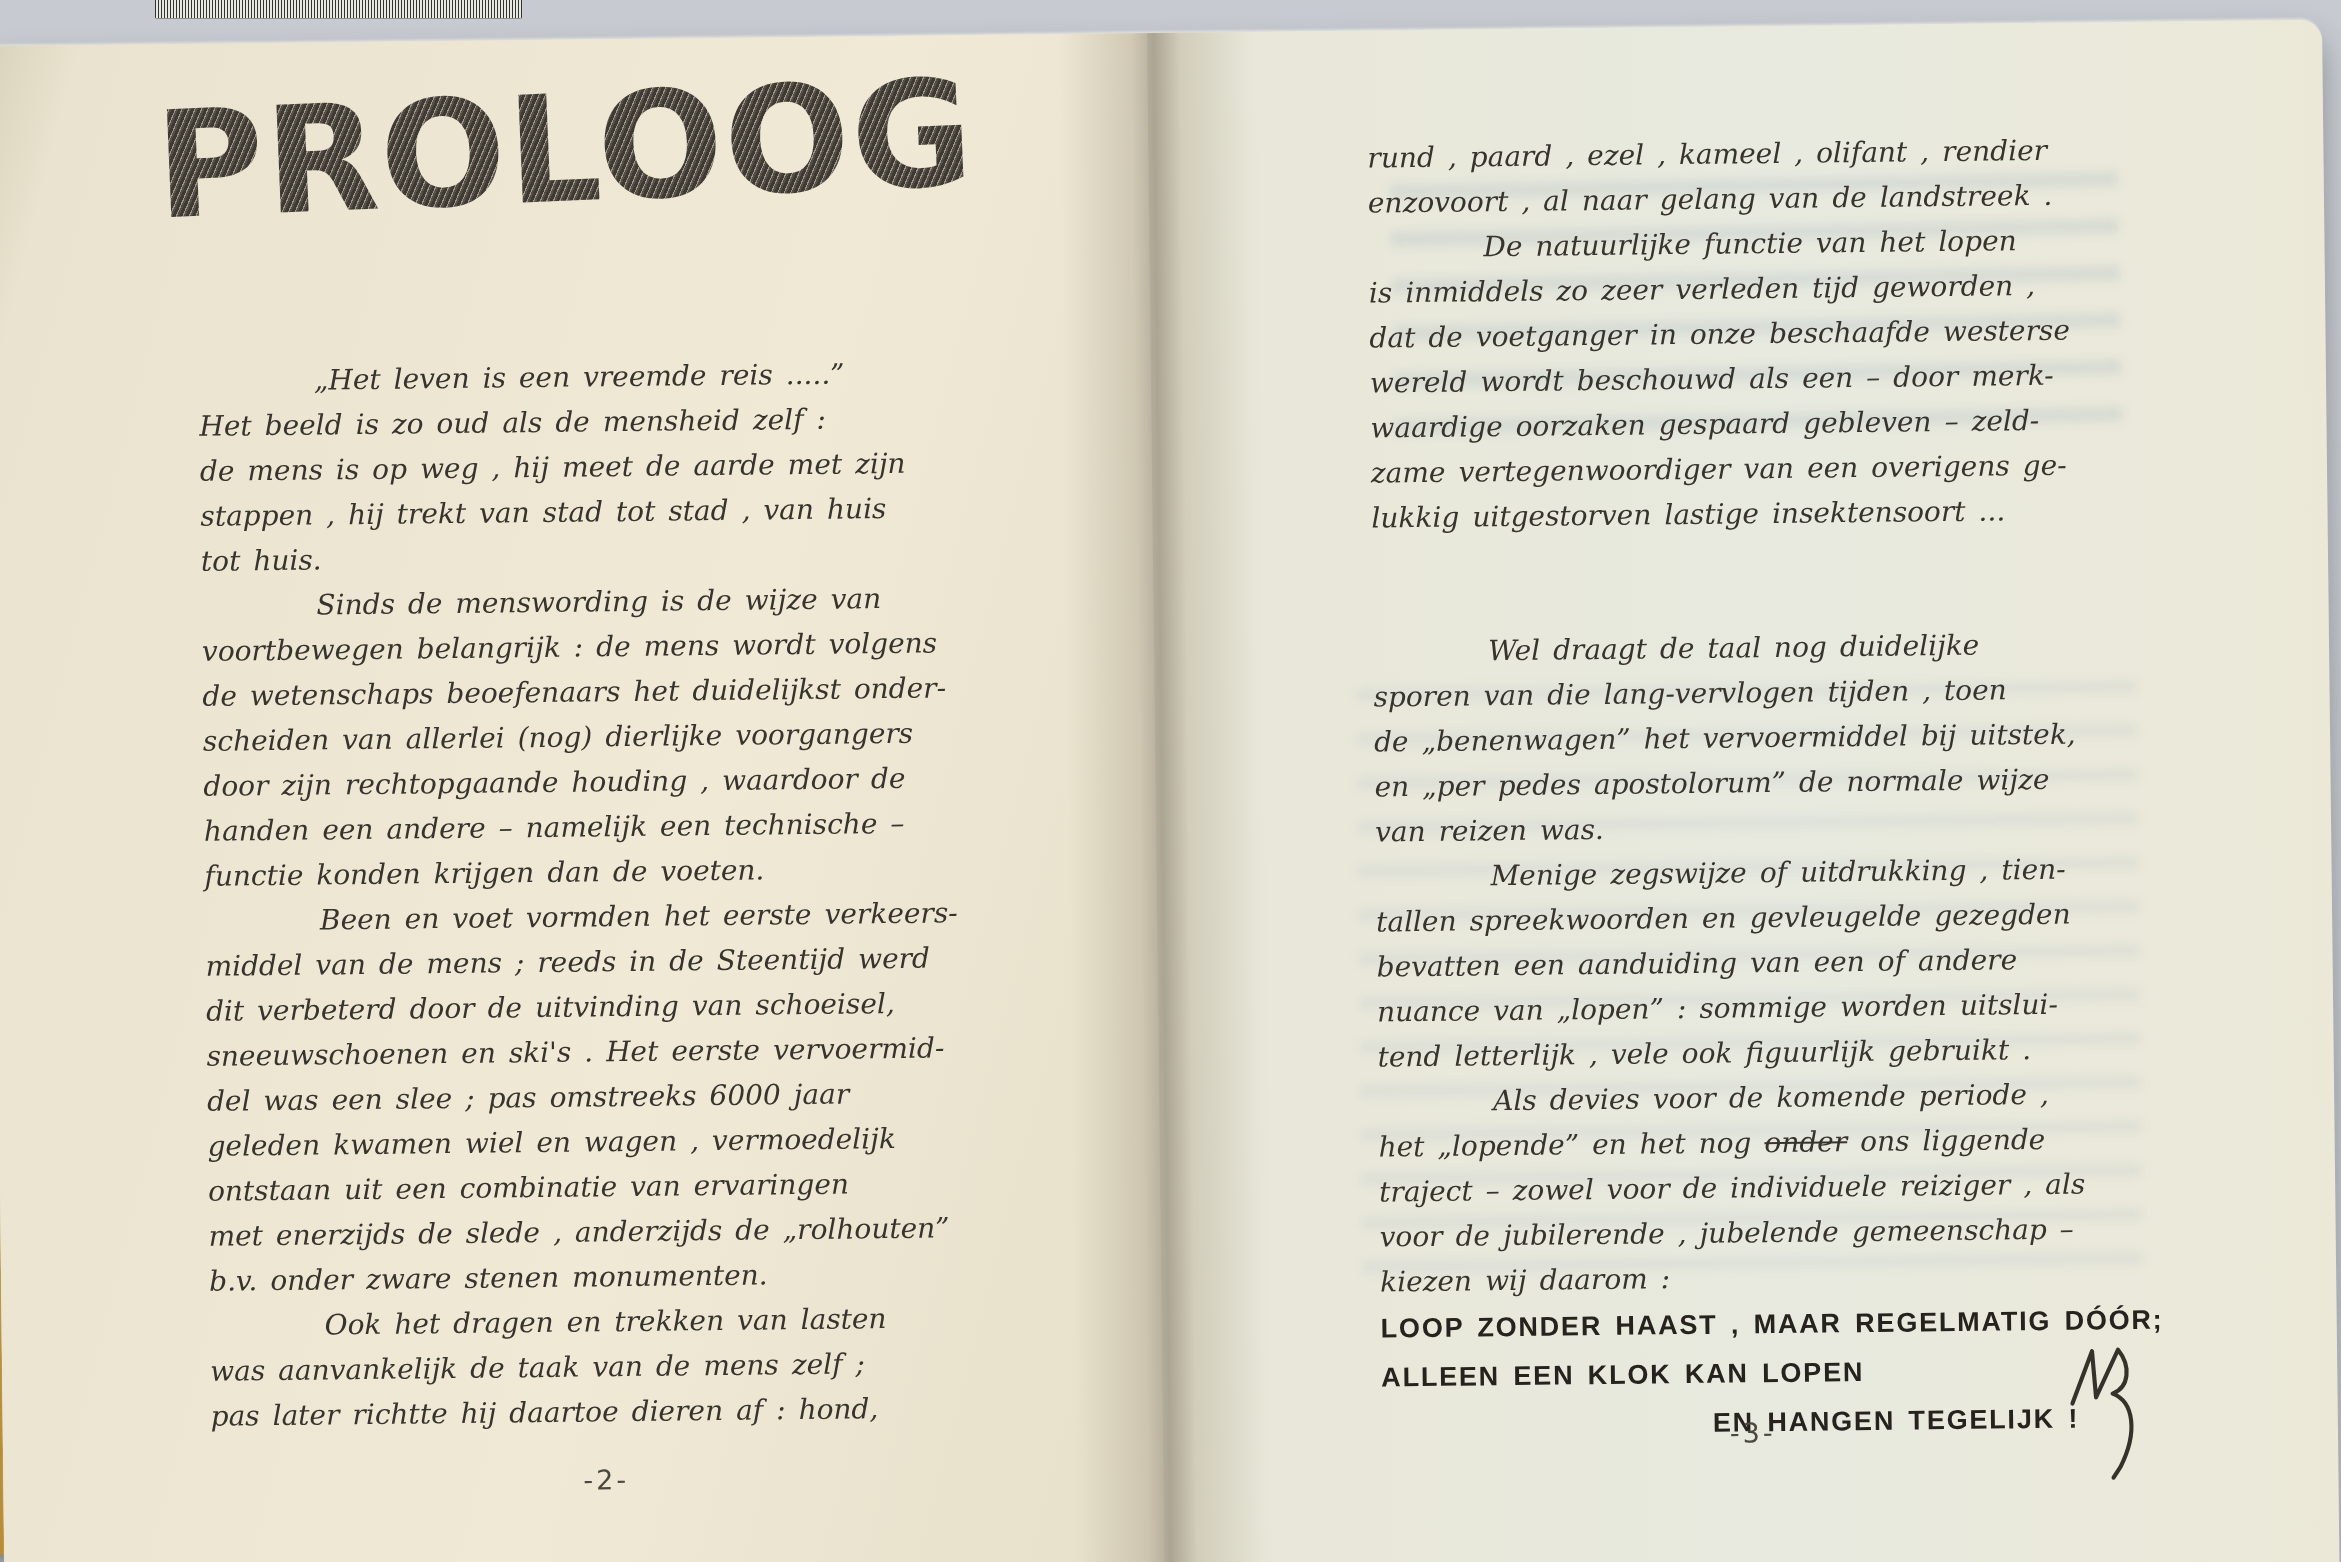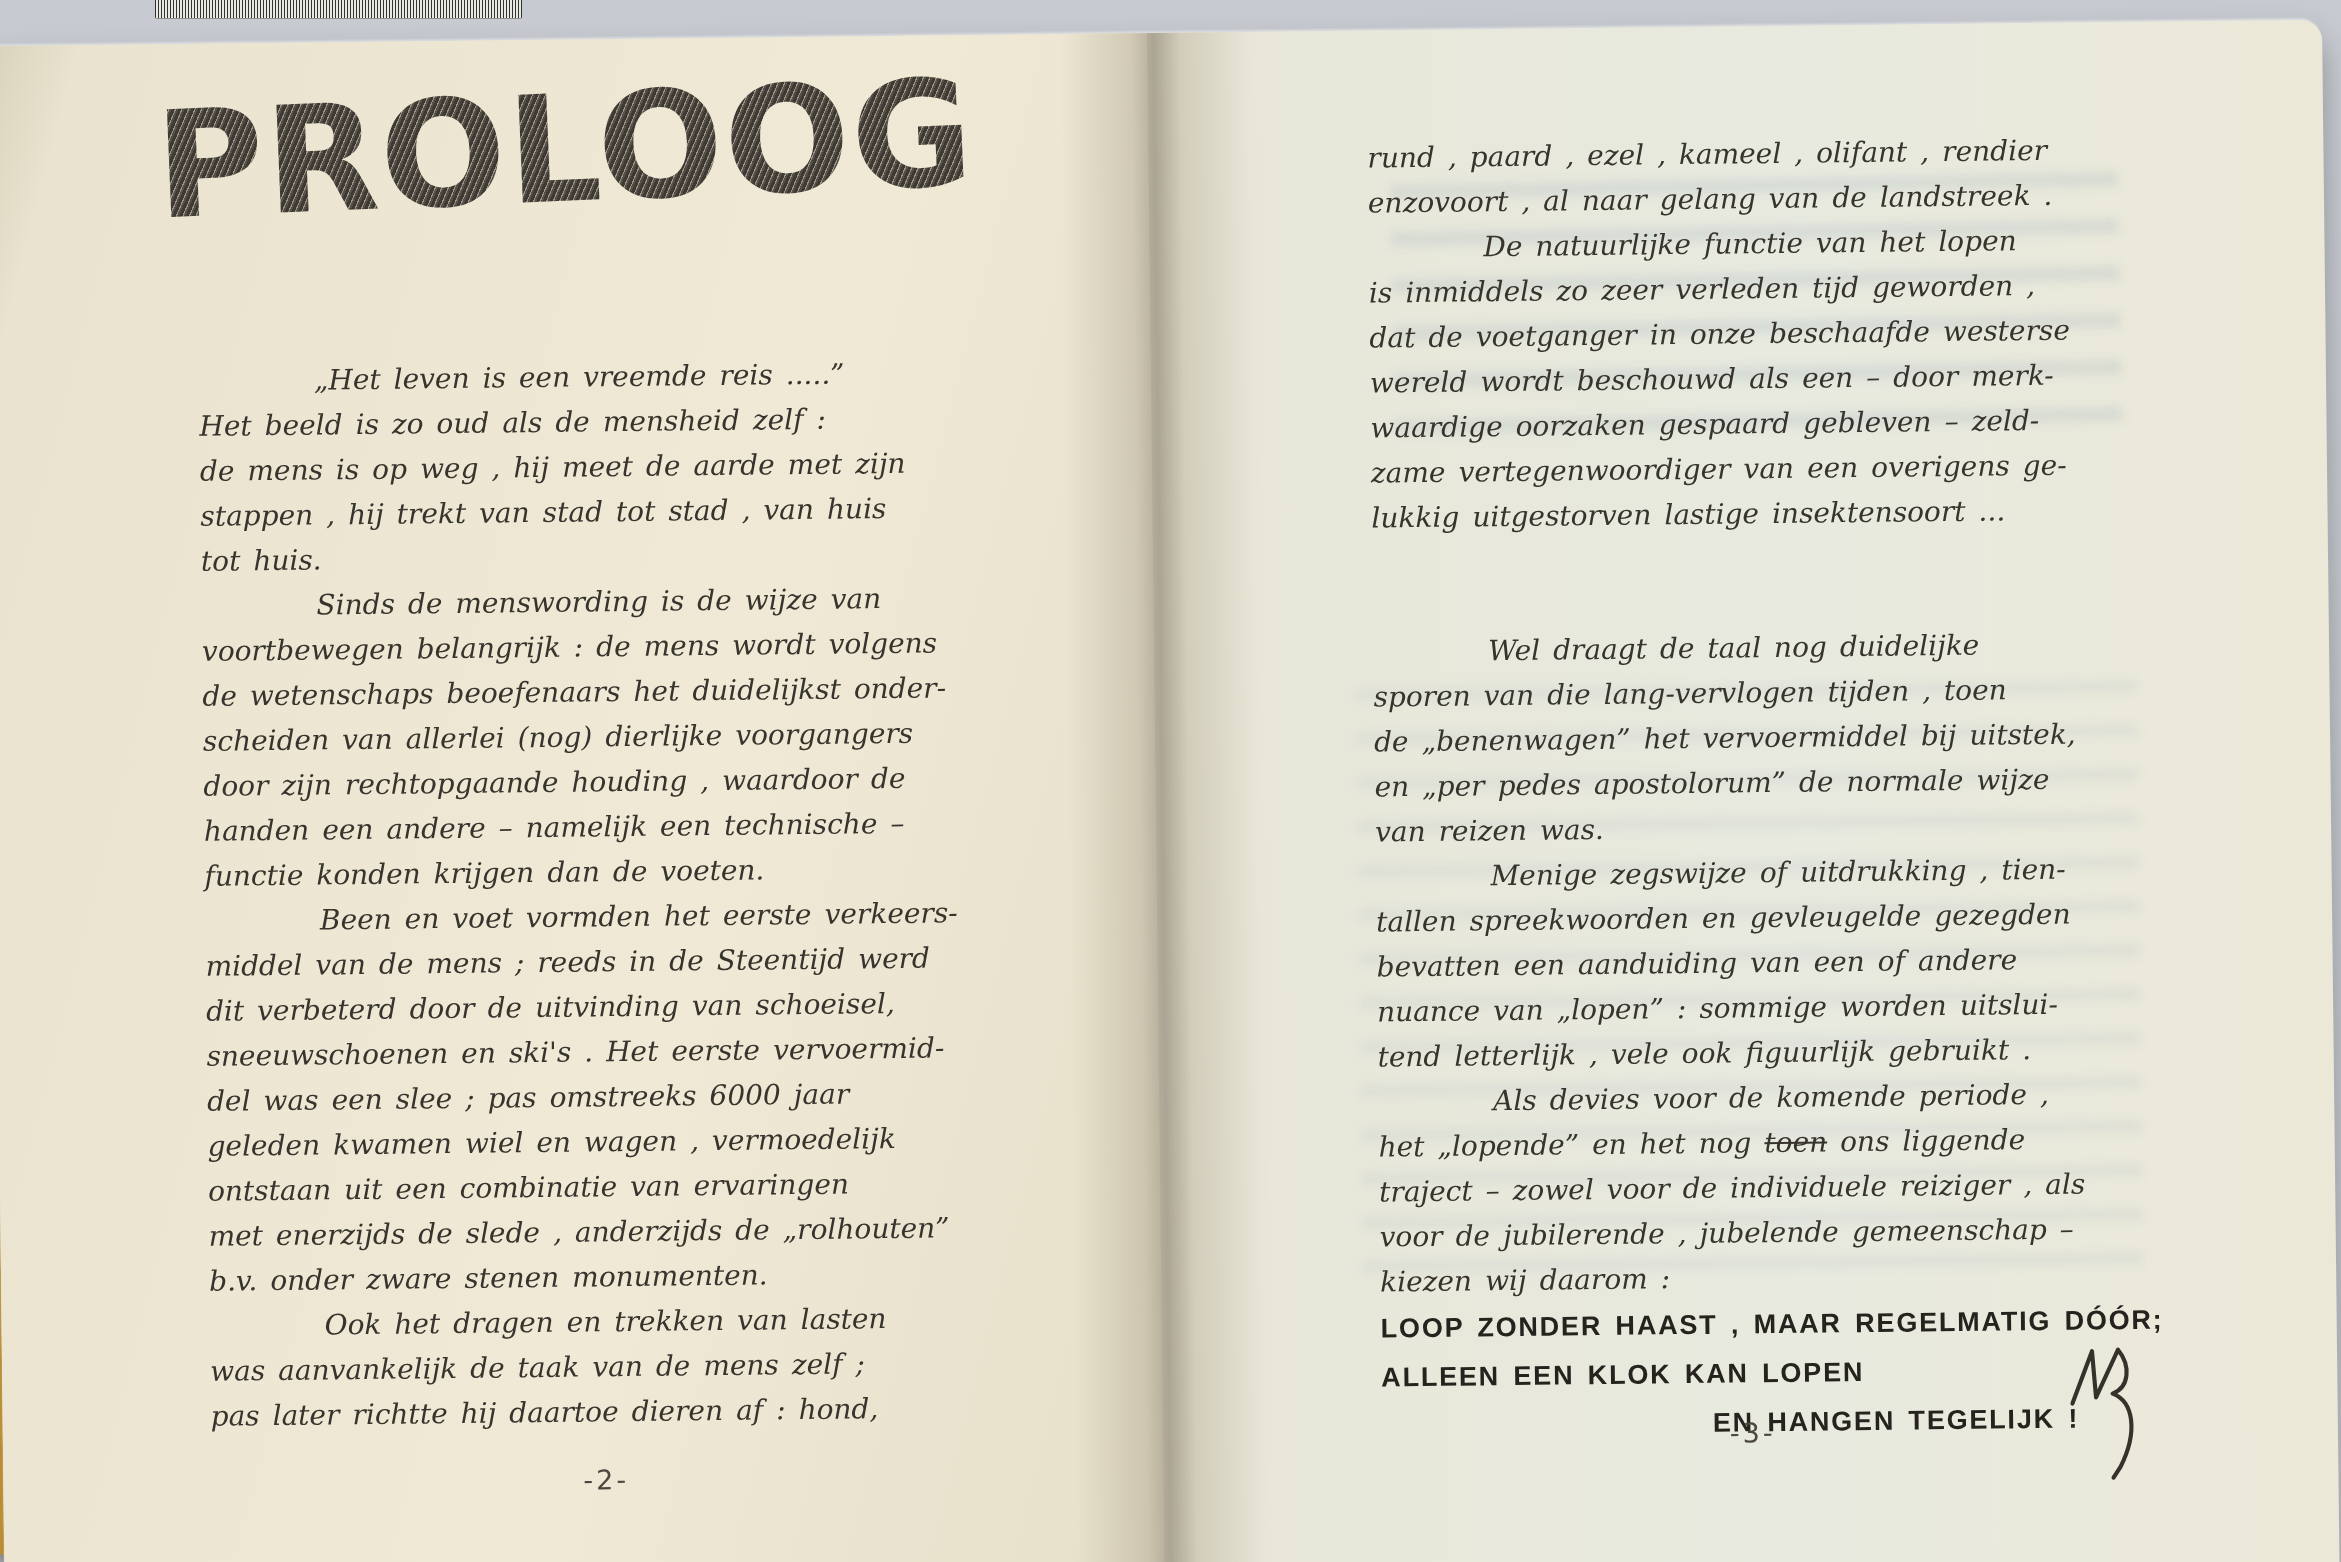--- a/index.html
+++ b/index.html
@@ -164,21 +164,21 @@
       </div>
       <div class="para">
         <div class="line ind1">Menige zegswijze of uitdrukking , tien-</div>
         <div class="line">tallen spreekwoorden en gevleugelde gezegden</div>
         <div class="line">bevatten een aanduiding van een of andere</div>
         <div class="line">nuance van „lopen” : sommige worden uitslui-</div>
         <div class="line">tend letterlijk , vele ook figuurlijk gebruikt .</div>
       </div>
       <div class="para">
         <div class="line ind1">Als devies voor de komende periode ,</div>
-        <div class="line"><span>het „lopende” en het nog </span><span class="strike">toen</span><span> ons liggende</span></div>
+        <div class="line"><span>het „lopende” en het nog </span><span class="strike">onder</span><span> ons liggende</span></div>
         <div class="line">traject – zowel voor de individuele reiziger , als</div>
         <div class="line">voor de jubilerende , jubelende gemeenschap –</div>
         <div class="line">kiezen wij daarom :</div>
       </div>
       <div class="para">
         <div class="line caps">LOOP ZONDER HAAST , MAAR REGELMATIG DÓÓR;</div>
         <div class="line caps">ALLEEN EEN KLOK KAN LOPEN</div>
         <div class="line caps" style="padding-left: 331px;">EN HANGEN TEGELIJK !</div>
       </div>
     </div>

